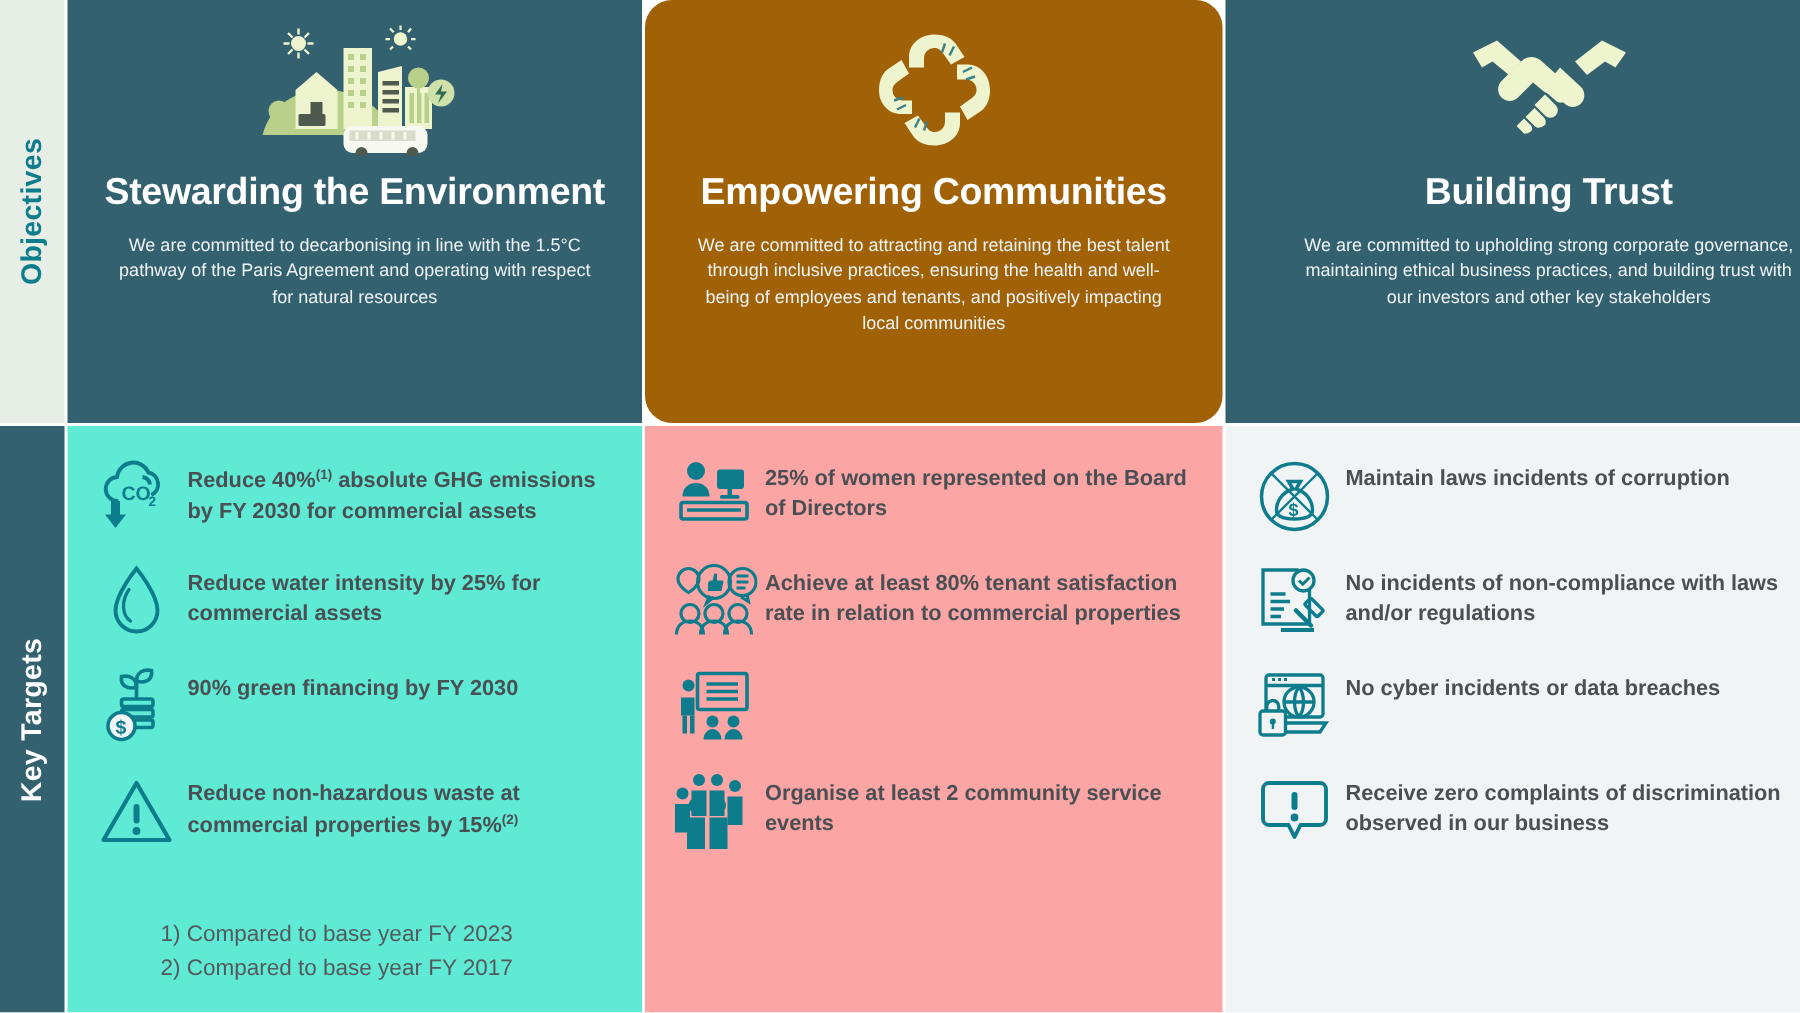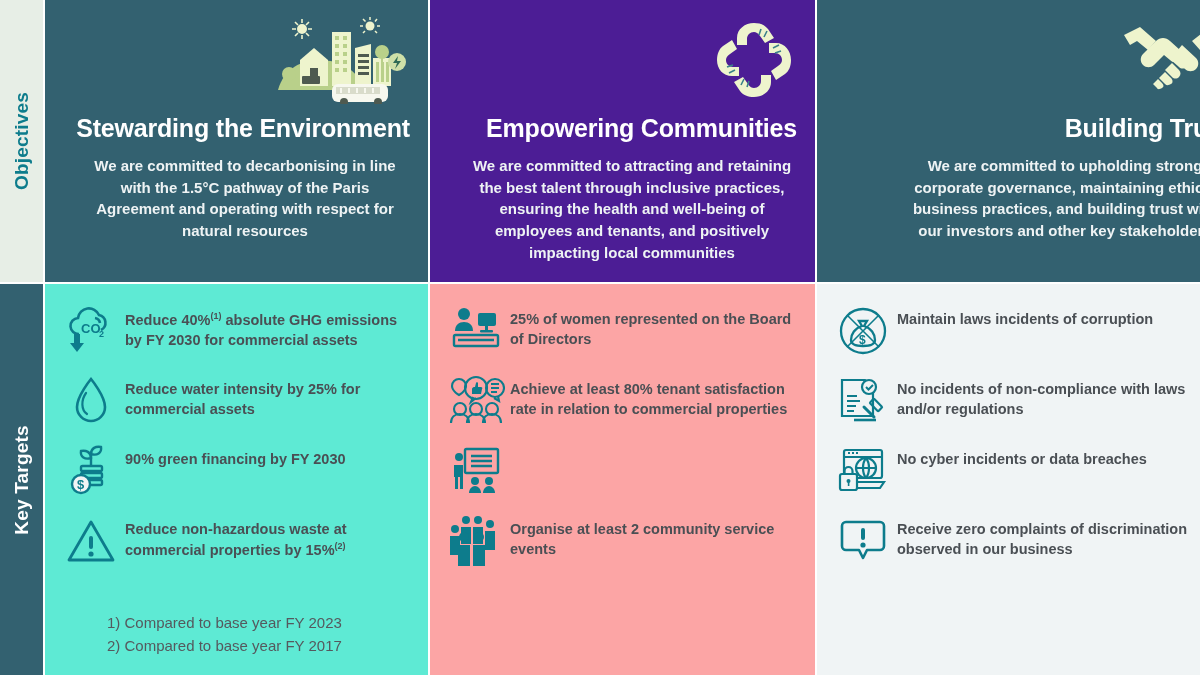--- a/index.html
+++ b/index.html
@@ -63,49 +63,48 @@
   .head {
     position: absolute;
     top: 0;
     left: 0;
     right: 0;
     height: 282px;
     box-sizing: border-box;
     padding: 14px 18px 0 18px;
     display: flex;
     flex-direction: column;
-    align-items: flex-end;
+    align-items: center;
   }
   .head-dark  { background: #336170; }
-  .head-light { background: #4c1d95; }
+  .head-light { background: #a16207; border-radius: 18px; }
 
   .head-icon {
     height: 92px;
     display: flex;
     align-items: center;
     justify-content: center;
     margin-bottom: 2px;
   }
   .head-title {
     color: #ffffff;
     font-size: 25px;
     font-weight: bold;
     line-height: 1.15;
     text-align: center;
     margin-top: 6px;
     margin-bottom: 12px;
     letter-spacing: -.2px;
   }
   .head-desc {
     color: #eef3f4;
-    font-size: 15px;
+    font-size: 12px;
     line-height: 1.45;
     text-align: center;
     max-width: 330px;
-    font-weight: bold;
   }
 
   .body {
     position: absolute;
     top: 284px;
     left: 0;
     right: 0;
     bottom: 0;
     box-sizing: border-box;
     padding: 14px 12px 6px 12px;

